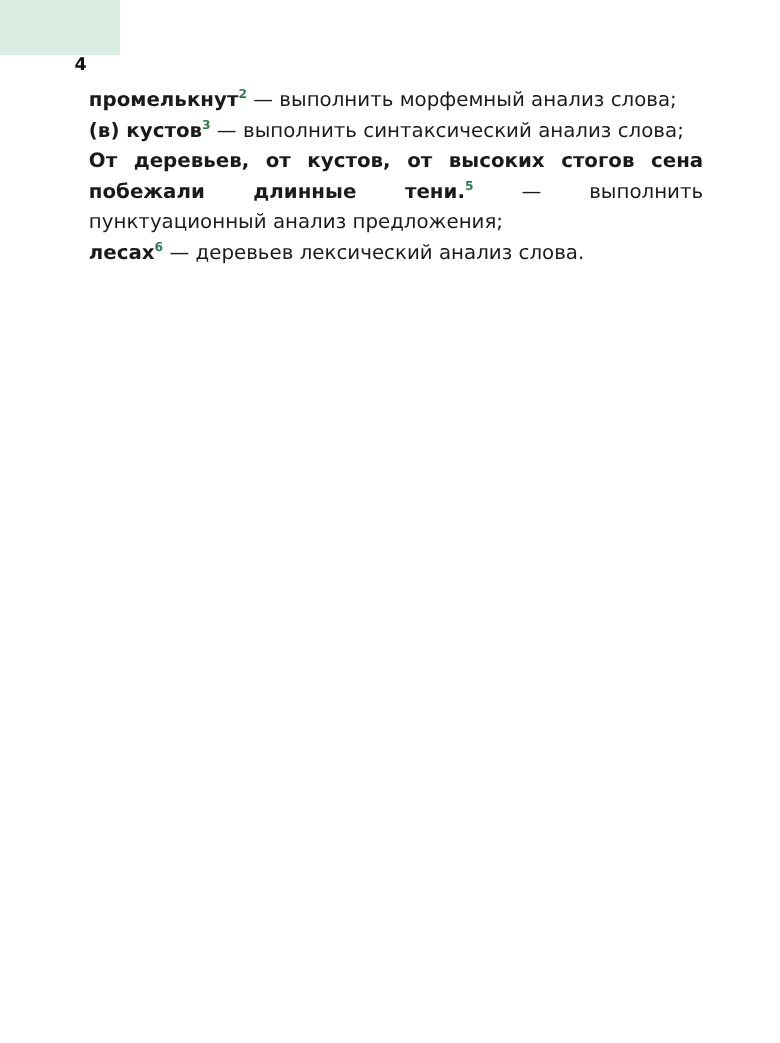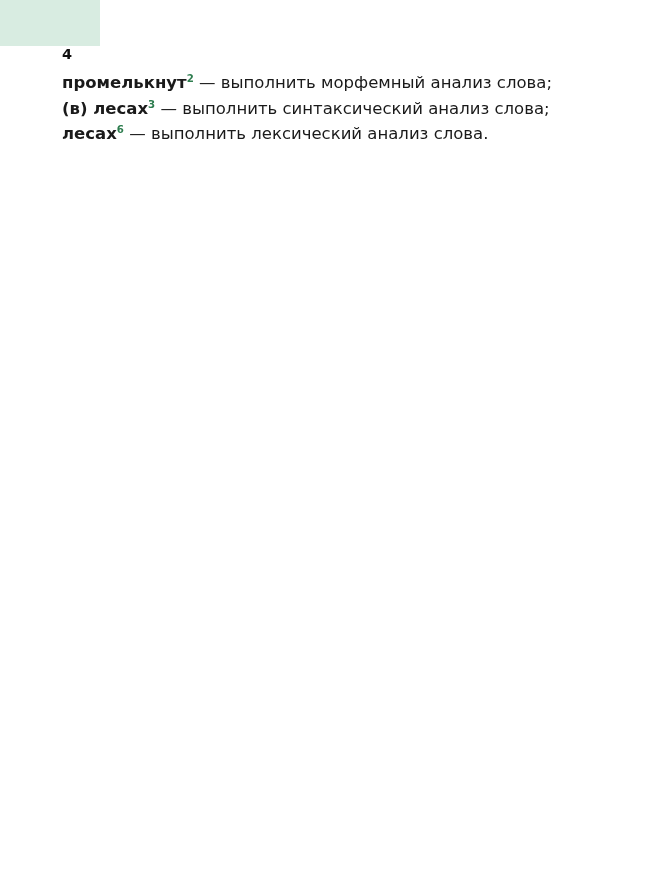--- a/index.html
+++ b/index.html
@@ -41,21 +41,21 @@
     position: absolute;
     left: 62px;
     top: 70px;
     width: 524px;
   }
   .para {
     font-size: 16.5px;
     line-height: 1.55;
     text-align: justify;
     text-justify: inter-word;
-    margin: 0 0 0 0;
+    margin: 0 0 0 12px;
     hyphens: manual;
   }
   .para .bold {
     font-weight: bold;
   }
   .para .reg {
     font-weight: normal;
   }
   sup.note {
     color: #2e7d4f;
@@ -74,20 +74,21 @@
 <div class="page">
 
   <div class="corner-block"></div>
 
   <div class="page-number">4</div>
 
   <div class="content">
 
     <p class="para"><span class="bold">промелькнут</span><sup class="note">2</sup> <span class="reg dash">—</span> <span class="reg">выполнить морфемный анализ слова;</span></p>
 
-    <p class="para"><span class="bold">(в) лесах</span><sup class="note">3</sup> <span class="reg dash">—</span> <span class="reg">выполнить синтаксический анализ слова;</span></p>
+    <p class="para"><span class="bold">(в) кустов</span><sup class="note">3</sup> <span class="reg dash">—</span> <span class="reg">выполнить синтаксический анализ слова;</span></p>
 
 
+    <p class="para"><span class="bold">От деревьев, от кустов, от высоких стогов сена побежали длинные тени.</span><sup class="note">5</sup> <span class="reg dash">—</span> <span class="reg">выполнить пунктуационный анализ предложения;</span></p>
 
-    <p class="para"><span class="bold">лесах</span><sup class="note">6</sup> <span class="reg dash">—</span> <span class="reg">выполнить лексический анализ слова.</span></p>
+    <p class="para"><span class="bold">лесах</span><sup class="note">6</sup> <span class="reg dash">—</span> <span class="reg">деревьев лексический анализ слова.</span></p>
 
   </div>
 </div>
 
 </body></html>

